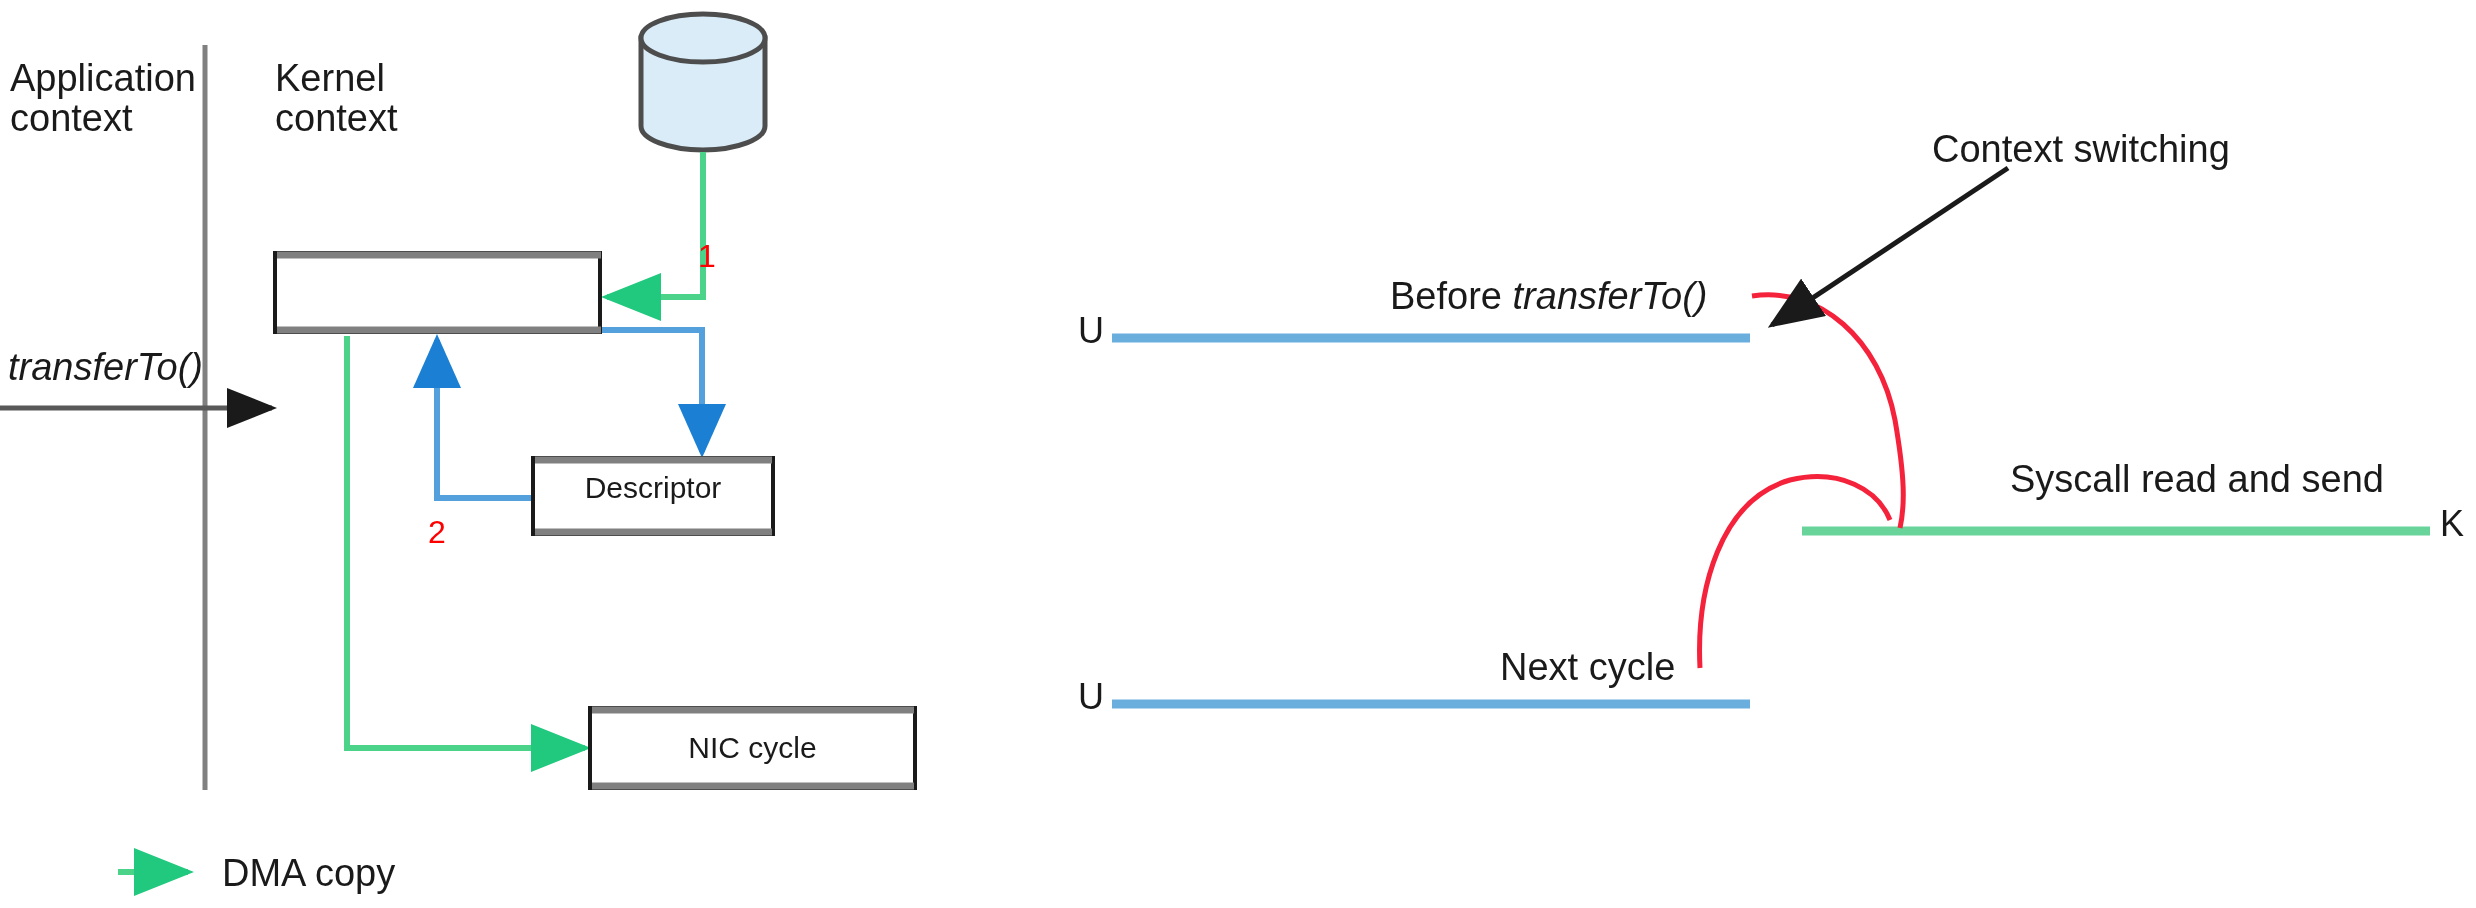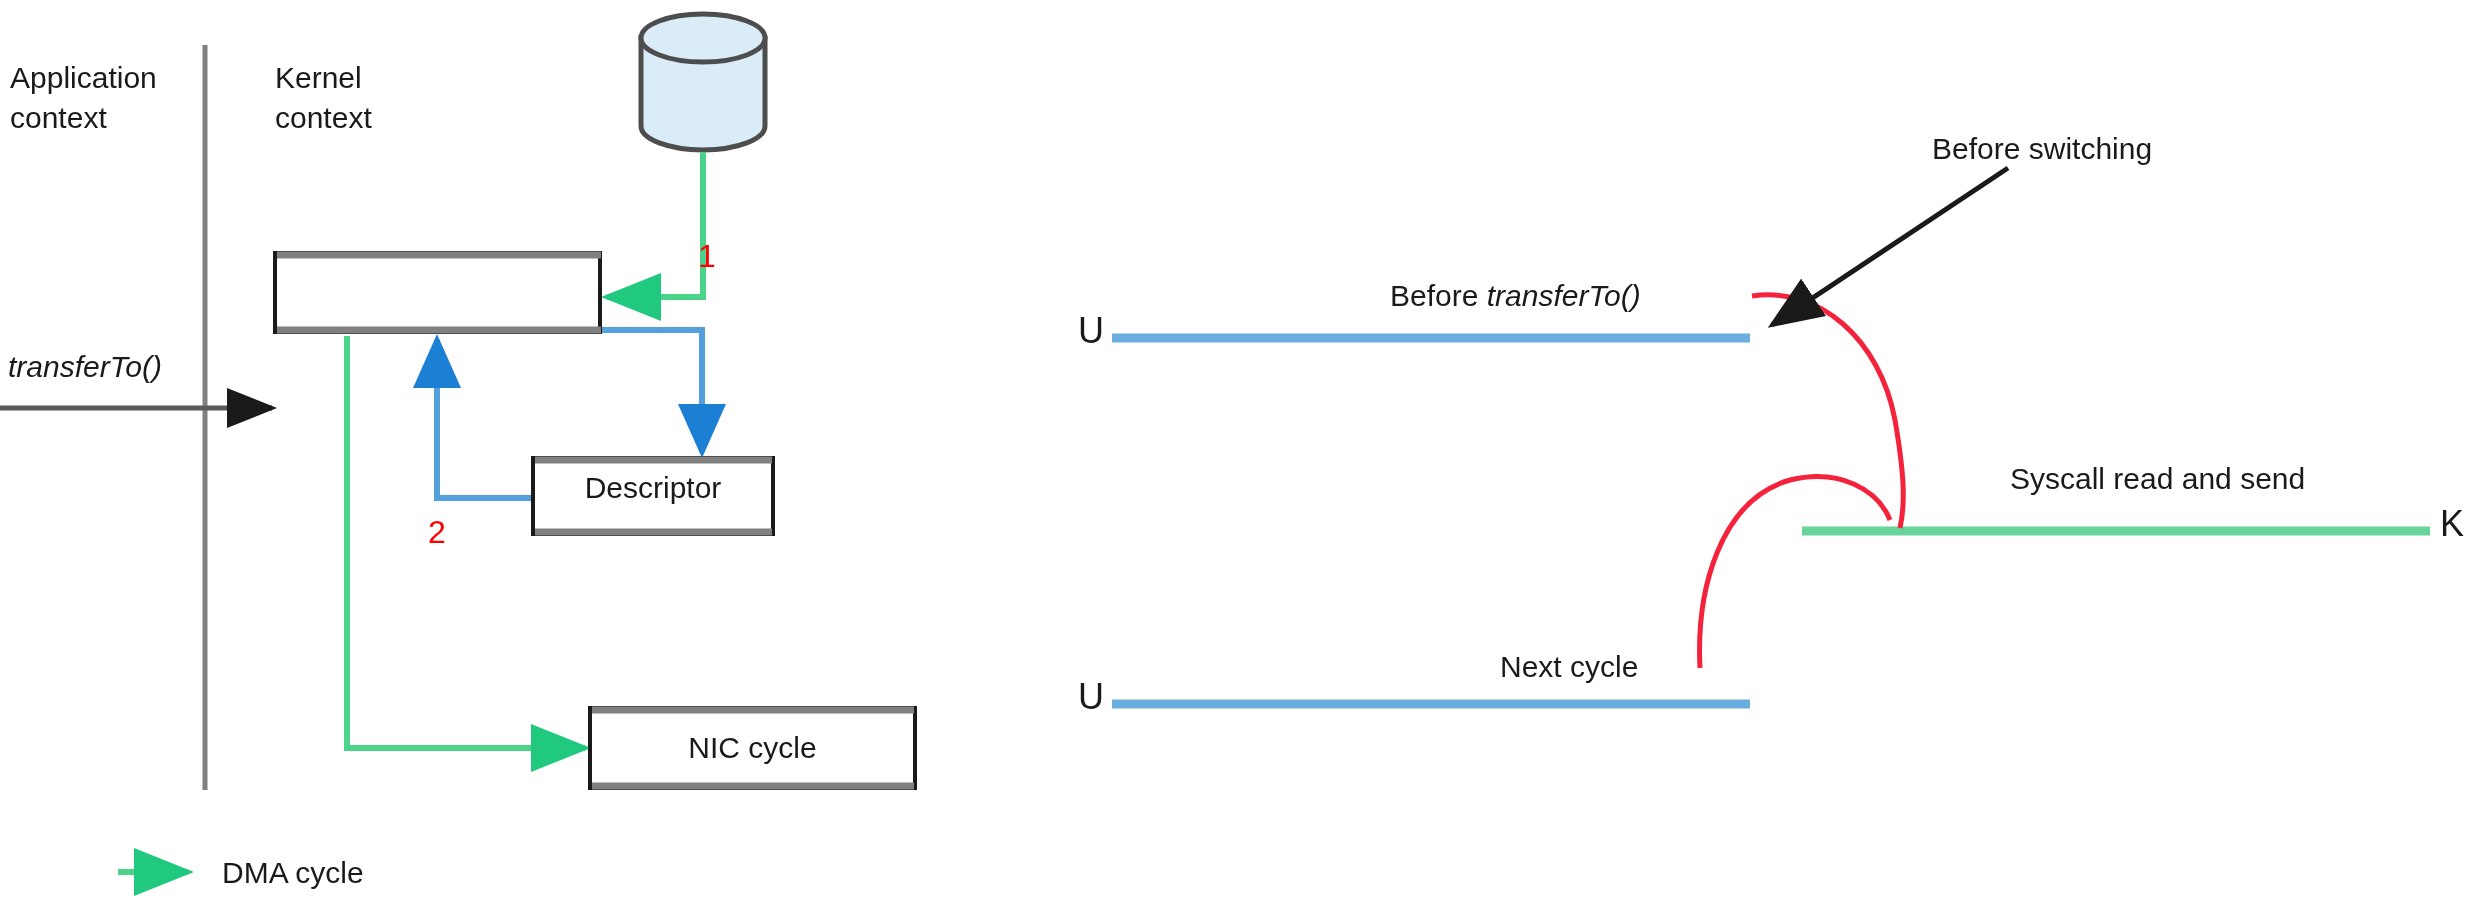--- a/index.html
+++ b/index.html
@@ -21,21 +21,21 @@
     position: absolute;
     top: 0;
     left: 0;
     width: 2476px;
     height: 908px;
   }
   .lbl {
     position: absolute;
     color: #1a1a1a;
     font-family: "Liberation Sans", sans-serif;
-    font-size: 30px;
+    font-size: 38px;
     line-height: 38px;
     white-space: pre;
   }
   .lbl.italic { font-style: italic; }
   .lbl.red { color: #ff0000; font-size: 32px; }
   .lbl.big { font-size: 36px; }
   .box-label {
     position: absolute;
     display: flex;
     align-items: center;
@@ -128,23 +128,23 @@
 
 
   <div class="box-label" style="left:533px; top:458px; width:240px; height:59px;">Descriptor</div>
 
   <div class="box-label" style="left:590px; top:708px; width:325px; height:80px;">NIC cycle</div>
 
   <div class="lbl red" style="left:698px; top:237px;">1</div>
 
   <div class="lbl red" style="left:428px; top:513px;">2</div>
 
-  <div class="lbl" style="left:222px; top:854px;">DMA cycle</div>
+  <div class="lbl" style="left:222px; top:854px;">DMA copy</div>
 
-  <div class="lbl" style="left:1932px; top:130px;">Before switching</div>
+  <div class="lbl" style="left:1932px; top:130px;">Context switching</div>
 
   <div class="lbl" style="left:2010px; top:460px;">Syscall read and send</div>
 
   <div class="lbl" style="left:1390px; top:277px;"><span>Before </span><span class="italic" style="font-style:italic;">transferTo()</span></div>
 
   <div class="lbl" style="left:1500px; top:648px;">Next cycle</div>
 
   <div class="lbl big" style="left:1078px; top:312px;">U</div>
 
   <div class="lbl big" style="left:2440px; top:505px;">K</div>

